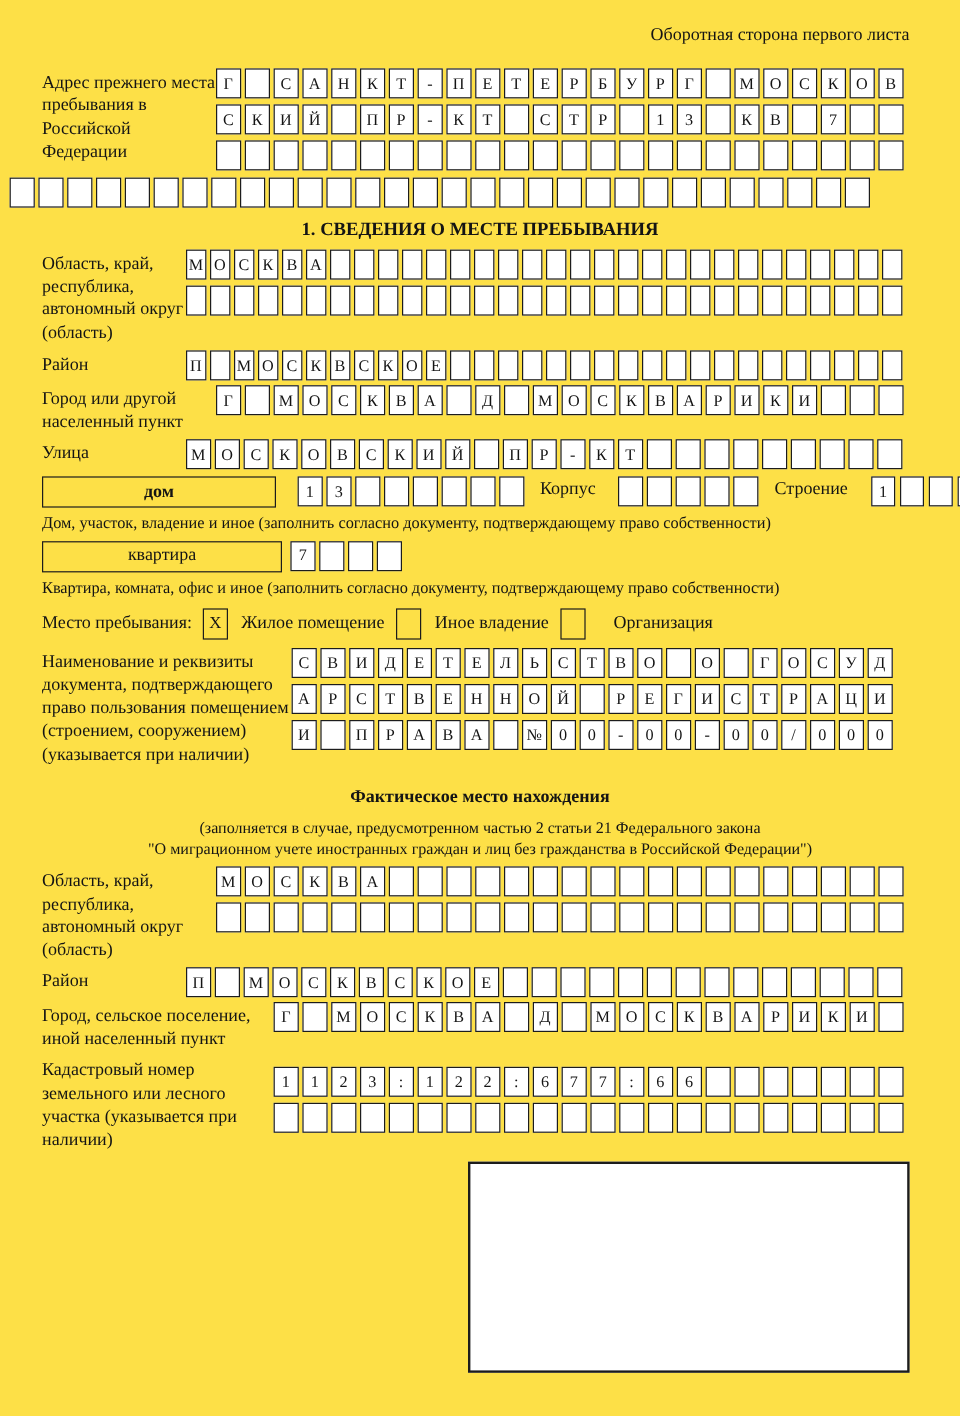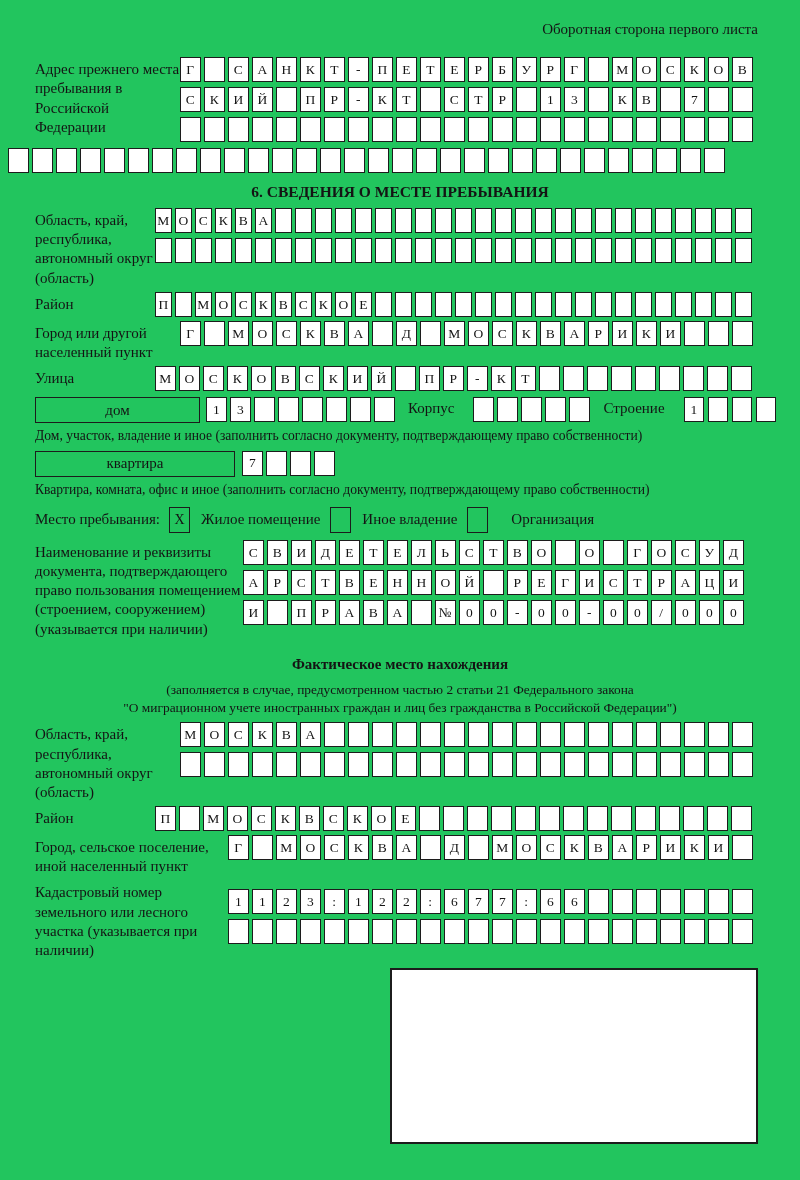--- a/index.html
+++ b/index.html
@@ -1,18 +1,18 @@
 <!DOCTYPE html>
 <html><head>
 <meta charset="utf-8">
 <style>
   html,body{margin:0;padding:0;background:#fff;}
   .page{
     width:800px;height:1180px;overflow:hidden;position:relative;
-    background:#22c55e;color:#141414;
+    background:#fde047;color:#141414;
     font-family:"Liberation Serif","DejaVu Serif",serif;
     font-size:15px;line-height:1.28;
   }
   .header-note{text-align:right;padding:20px 42px 0 0;font-size:15px;}
   .fblock{display:flex;align-items:flex-start;}
   .ml35{margin-left:35px;}
   .lbl{flex:0 0 auto;padding-top:3px;}
   .w120{width:120px;} .w145{width:145px;} .w208{width:208px;} .w193{width:193px;}
   .rows{display:flex;flex-direction:column;gap:5px;}
   .boxrow{display:flex;white-space:nowrap;height:25px;}
@@ -158,21 +158,21 @@
       <span class="cell"></span>
       <span class="cell"></span>
       <span class="cell"></span>
       <span class="cell"></span>
       <span class="cell"></span>
       <span class="cell"></span>
       <span class="cell"></span>
       <span class="cell"></span>
     </div>
 
-  <div class="sec-title">6. СВЕДЕНИЯ О МЕСТЕ ПРЕБЫВАНИЯ</div>
+  <div class="sec-title">1. СВЕДЕНИЯ О МЕСТЕ ПРЕБЫВАНИЯ</div>
 
   <div class="fblock ml35 mt6">
     <div class="lbl w120">Область, край, республика, автономный округ (область)</div>
     <div class="rows sm">
       <div class="boxrow">
           <span class="cell">М</span>
           <span class="cell">О</span>
           <span class="cell">С</span>
           <span class="cell">К</span>
           <span class="cell">В</span>
@@ -334,21 +334,21 @@
           <span class="cell"></span>
           <span class="cell"></span>
           <span class="cell"></span>
           <span class="cell"></span>
           <span class="cell"></span>
         </div>
     </div>
   </div>
 
   <div class="fblock ml35 mt6">
-    <div class="widebox" style="width:165px;margin-right:6px;">дом</div>
+    <div class="widebox" style="width:195px;margin-right:18px;font-weight:bold;">дом</div>
     <div class="boxrow">
         <span class="cell">1</span>
         <span class="cell">3</span>
         <span class="cell"></span>
         <span class="cell"></span>
         <span class="cell"></span>
         <span class="cell"></span>
         <span class="cell"></span>
         <span class="cell"></span>
       </div>

